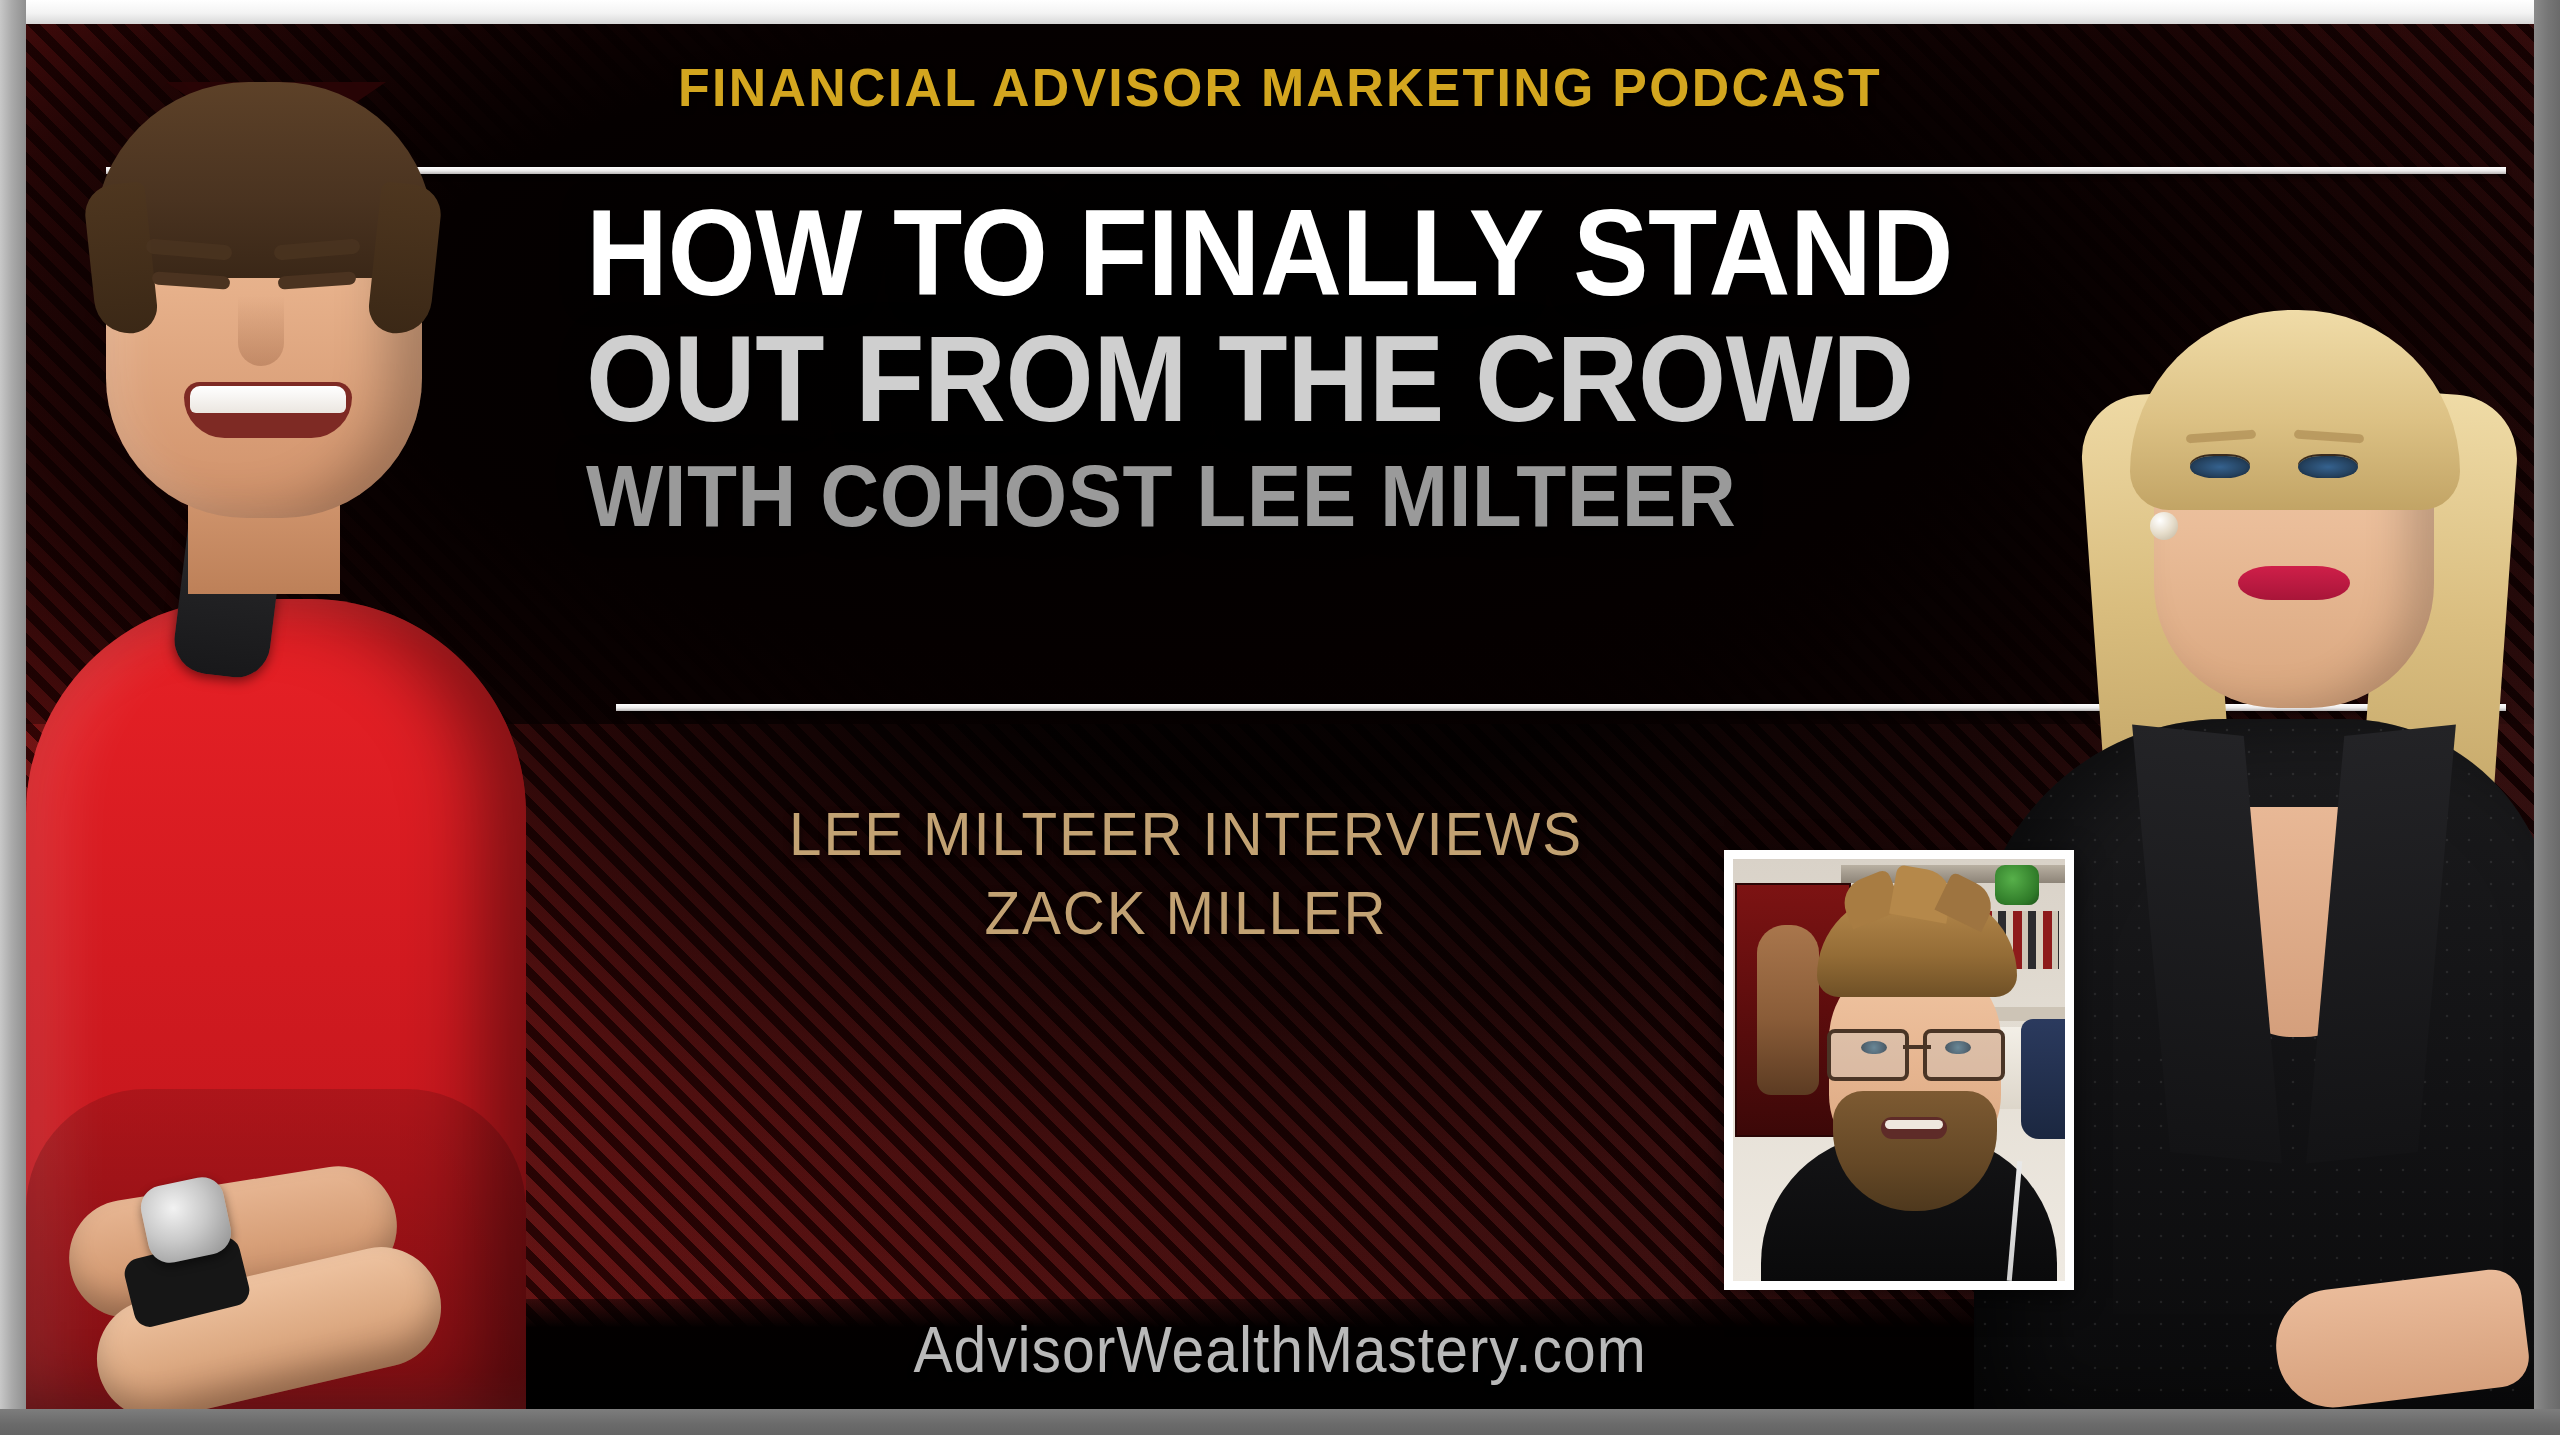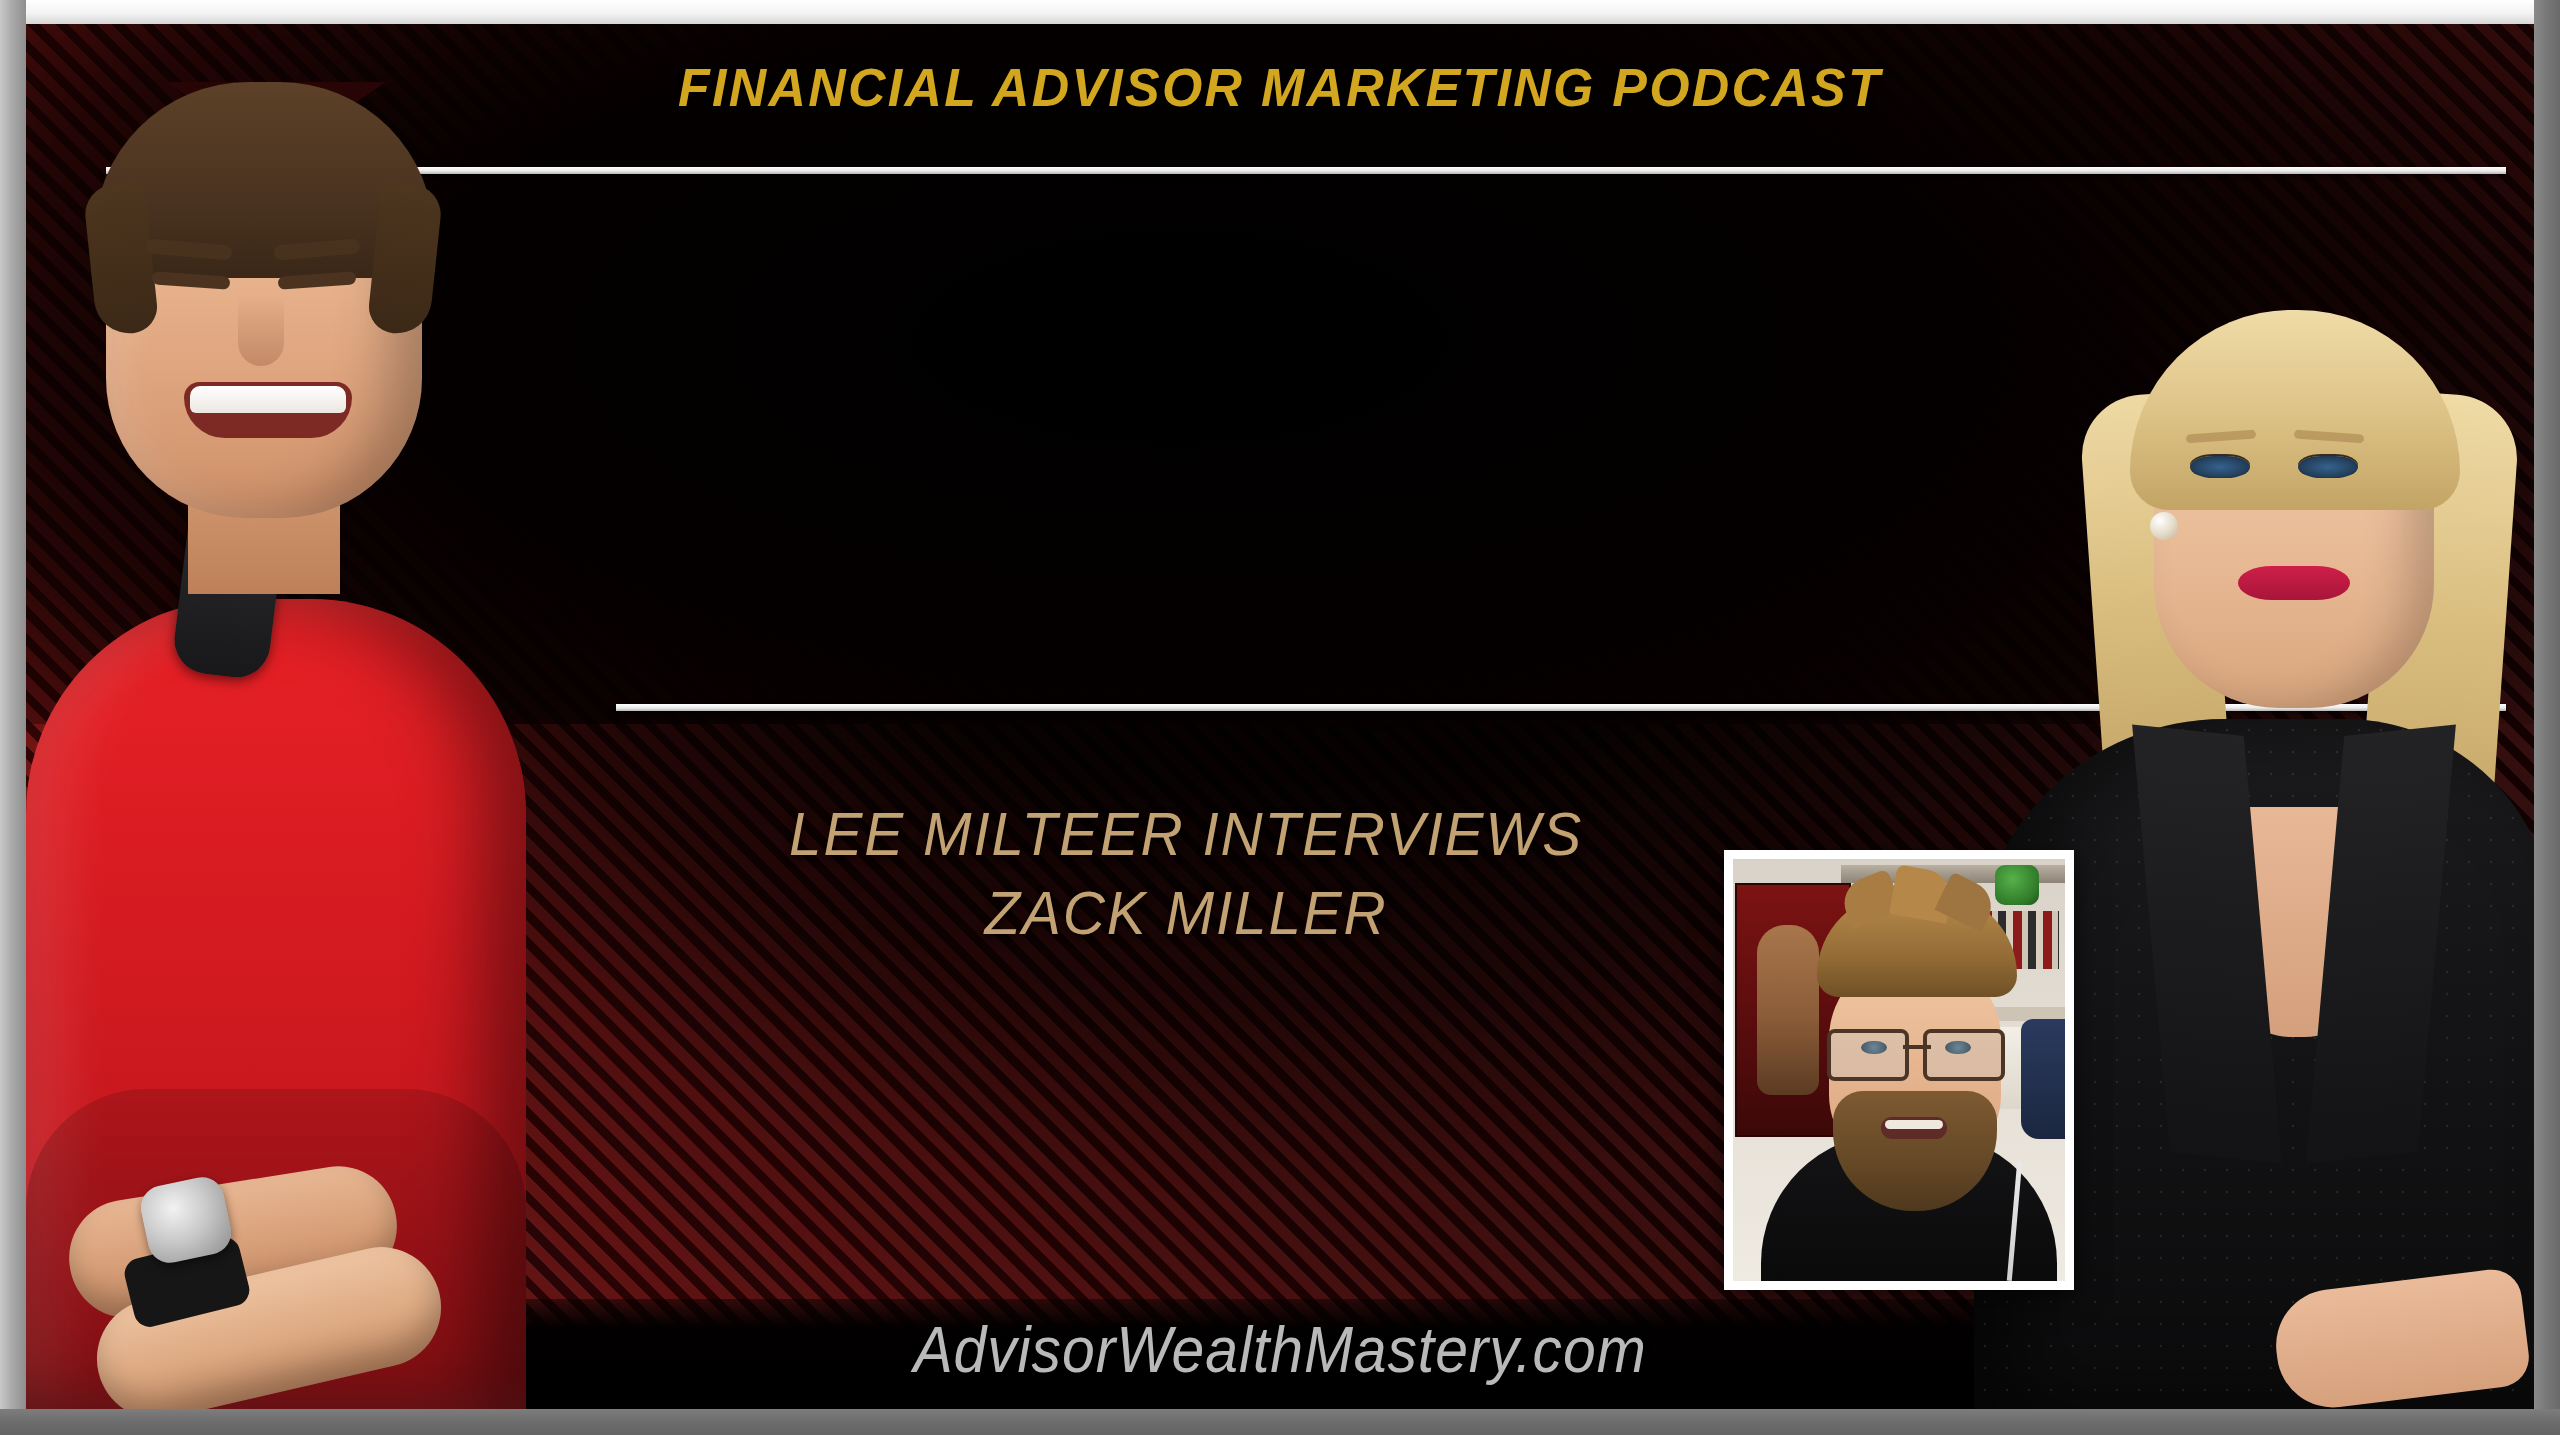--- a/index.html
+++ b/index.html
@@ -21,21 +21,21 @@
   #edge-left{left:0;top:0;width:26px;height:1435px;
     background:linear-gradient(90deg,#c8c8c8 0%,#aaaaaa 45%,#8f8f8f 100%);}
   #edge-right{right:0;top:0;width:26px;height:1435px;
     background:linear-gradient(90deg,#8a8a8a 0%,#767676 55%,#6a6a6a 100%);}
   #edge-bottom{left:0;bottom:0;width:2560px;height:26px;
     background:linear-gradient(180deg,#7d7d7d 0%,#6a6a6a 60%,#646464 100%);}
 
   
   #art{
     position:absolute;left:26px;top:24px;width:2508px;height:1385px;
-    overflow:hidden;background:#0a0000;font-style:italic;
+    overflow:hidden;background:#0a0000;
   }
 
   
   #bg-stripes{
     position:absolute;inset:0;
     background:
       repeating-linear-gradient(45deg,
         rgba(0,0,0,.55) 0px, rgba(0,0,0,.55) 9px,
         rgba(255,255,255,.055) 9px, rgba(255,255,255,.055) 20px),
       linear-gradient(135deg,#8d0c0c 0%,#7a0a0a 25%,#5a0707 55%,#350404 80%,#1a0101 100%);
@@ -465,20 +465,25 @@
       <div class="pr-eye" id="pr-eye-r"></div>
       <div id="pr-lips"></div>
       <div id="pr-earring"></div>
     </div>
 
     <div class="rule" id="rule-top"></div>
     <div class="rule" id="rule-mid"></div>
 
     <div id="kicker">FINANCIAL ADVISOR MARKETING PODCAST</div>
 
+    <div id="headline">
+      <div class="hl-line" id="hl-1">HOW TO FINALLY STAND</div>
+      <div class="hl-line" id="hl-2">OUT FROM THE CROWD</div>
+      <div class="hl-line" id="hl-3">WITH COHOST LEE MILTEER</div>
+    </div>
 
     <div id="interview">
       <div>LEE MILTEER INTERVIEWS</div>
       <div>ZACK MILLER</div>
     </div>
 
     <div id="webcam">
       <div id="webcam-inner">
         <div id="wc-wall"></div>
         <div id="wc-poster">

